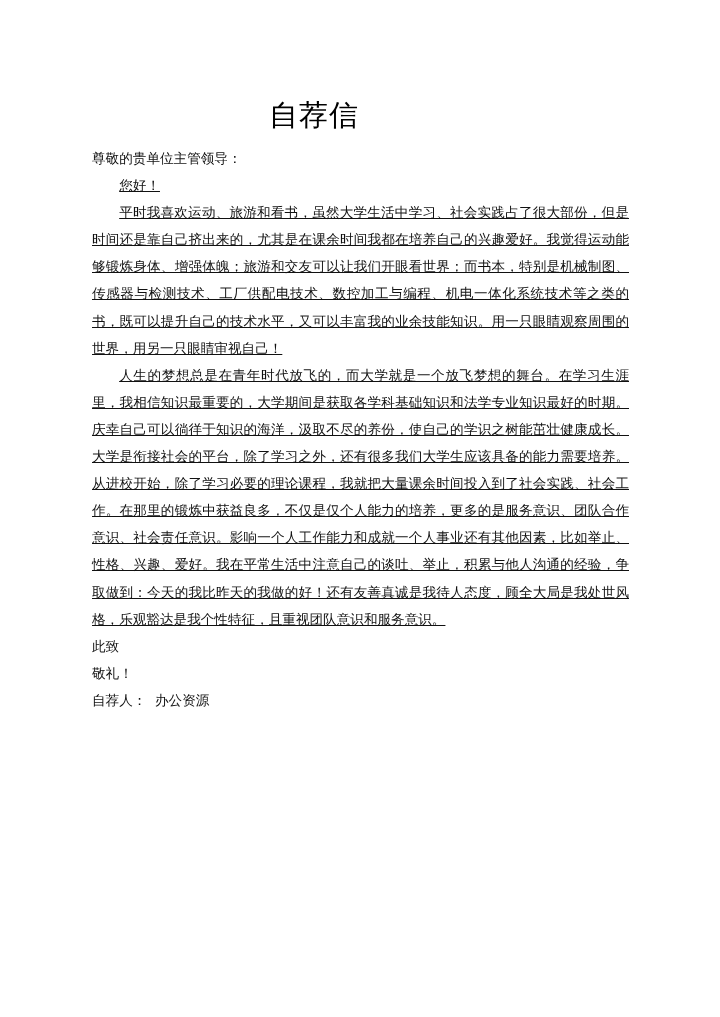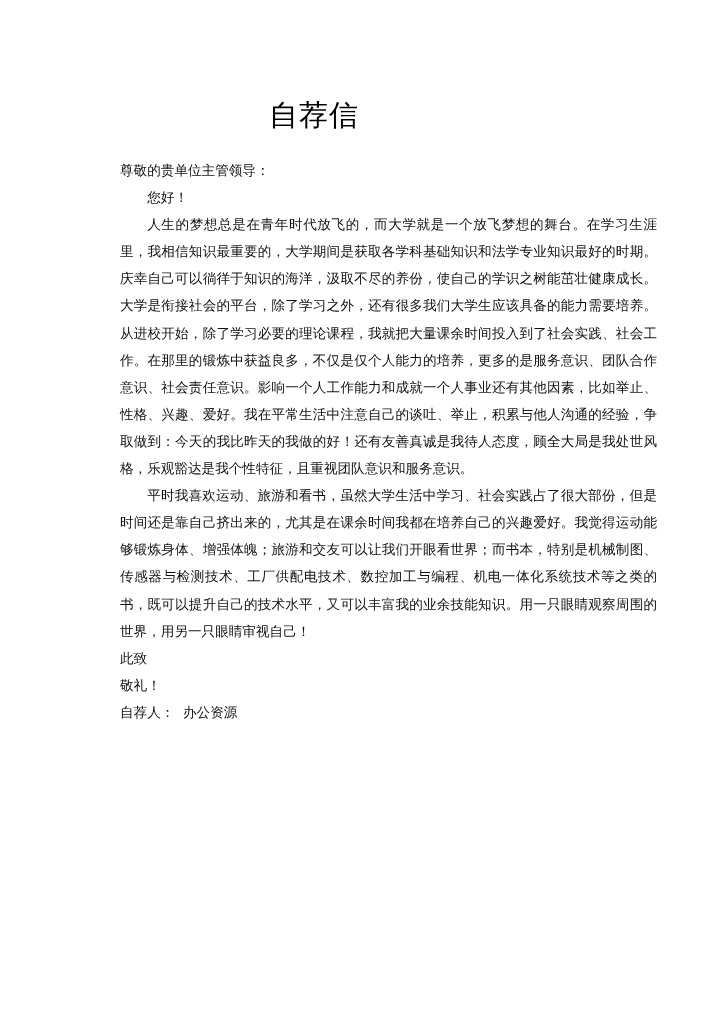--- a/index.html
+++ b/index.html
@@ -1,31 +1,31 @@
 <!DOCTYPE html>
 <html><head>
 <meta charset="utf-8">
 <style>
   html, body { margin: 0; padding: 0; background: #ffffff; }
   body { width: 720px; height: 1017px; position: relative; overflow: hidden;
          font-family: "DejaVu Sans", "Liberation Sans", sans-serif; color: #111; }
   .title { position: absolute; top: 96px; left: 0; width: 628px; text-align: center;
            font-family: "DejaVu Serif", "Liberation Serif", serif; font-size: 29px; letter-spacing: 1px; color: #000; }
-  .body { position: absolute; top: 145px; left: 120px; width: 537px; font-size: 13.6px; line-height: 27.1px; margin-top: 12px; }
+  .body { position: absolute; top: 145px; left: 92px; width: 537px; font-size: 13.6px; line-height: 27.1px; }
   .body p { margin: 0; text-align: justify; text-align-last: left; }
-  .indent { text-indent: 2em; }
+  .indent { text-indent: 2em; text-decoration: underline; }
   .sign { text-align: right; padding-right: 6px; }
 </style>
 </head>
 <body>
 
 <div>
   <div class="title">自荐信</div>
   <div class="body">
     <p>尊敬的贵单位主管领导：</p>
     <p class="indent">您好！</p>
+    <p class="indent">平时我喜欢运动、旅游和看书，虽然大学生活中学习、社会实践占了很大部份，但是时间还是靠自己挤出来的，尤其是在课余时间我都在培养自己的兴趣爱好。我觉得运动能够锻炼身体、增强体魄；旅游和交友可以让我们开眼看世界；而书本，特别是机械制图、传感器与检测技术、工厂供配电技术、数控加工与编程、机电一体化系统技术等之类的书，既可以提升自己的技术水平，又可以丰富我的业余技能知识。用一只眼睛观察周围的世界，用另一只眼睛审视自己！</p>
     <p class="indent">人生的梦想总是在青年时代放飞的，而大学就是一个放飞梦想的舞台。在学习生涯里，我相信知识最重要的，大学期间是获取各学科基础知识和法学专业知识最好的时期。庆幸自己可以徜徉于知识的海洋，汲取不尽的养份，使自己的学识之树能茁壮健康成长。大学是衔接社会的平台，除了学习之外，还有很多我们大学生应该具备的能力需要培养。从进校开始，除了学习必要的理论课程，我就把大量课余时间投入到了社会实践、社会工作。在那里的锻炼中获益良多，不仅是仅个人能力的培养，更多的是服务意识、团队合作意识、社会责任意识。影响一个人工作能力和成就一个人事业还有其他因素，比如举止、性格、兴趣、爱好。我在平常生活中注意自己的谈吐、举止，积累与他人沟通的经验，争取做到：今天的我比昨天的我做的好！还有友善真诚是我待人态度，顾全大局是我处世风格，乐观豁达是我个性特征，且重视团队意识和服务意识。</p>
-    <p class="indent">平时我喜欢运动、旅游和看书，虽然大学生活中学习、社会实践占了很大部份，但是时间还是靠自己挤出来的，尤其是在课余时间我都在培养自己的兴趣爱好。我觉得运动能够锻炼身体、增强体魄；旅游和交友可以让我们开眼看世界；而书本，特别是机械制图、传感器与检测技术、工厂供配电技术、数控加工与编程、机电一体化系统技术等之类的书，既可以提升自己的技术水平，又可以丰富我的业余技能知识。用一只眼睛观察周围的世界，用另一只眼睛审视自己！</p>
     <p>此致</p>
     <p>敬礼！</p>
     <p class="sign" style="white-space:pre;">自荐人：  办公资源</p>
   </div>
 </div>
 
 </body></html>

